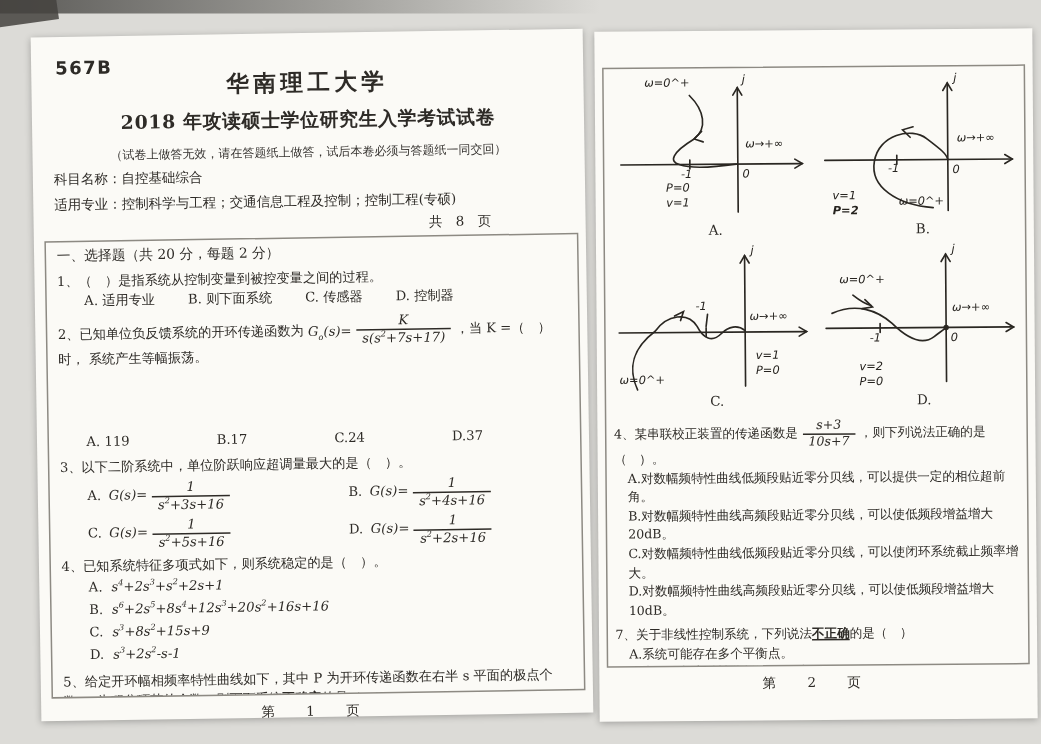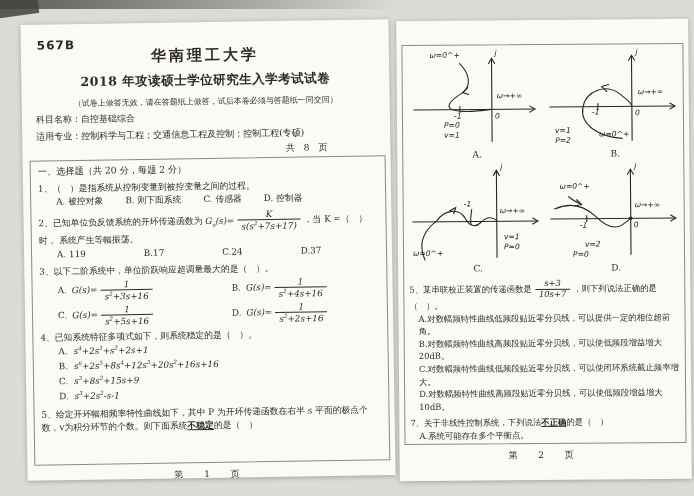--- a/index.html
+++ b/index.html
@@ -36,21 +36,21 @@
   .qbox{
     border:1px solid #8d8a83;margin:2px 5px 0 7px;height:300px;
     padding:3px 7px 0 7px;font-size:8.8px;line-height:1.5;position:relative;
     overflow:hidden;
   }
   .section{font-size:9.2px;}
   .q{margin-top:4px;}
   .opts-row{display:flex;padding-left:18px;}
   .opts-row span{white-space:nowrap;}
   .q1-opts span{margin-right:22px;}
-  .q2-opts span{margin-right:58px;}
+  .q2-opts span{margin-right:58px;margin-top:41px;}
   .frac{display:inline-block;vertical-align:middle;text-align:center;
         line-height:1.15;margin:0 3px;}
   .frac .num{display:block;border-bottom:1px solid #2e2b27;padding:0 4px;}
   .frac .den{display:block;padding:0 4px;}
   .mathit{font-style:italic;}
   sup{font-size:.62em;}
   sub{font-size:.62em;}
   .q3grid{display:grid;grid-template-columns:174px 1fr;row-gap:3px;
           padding-left:18px;margin-top:2px;}
   .q3cell{display:flex;align-items:center;}
@@ -95,21 +95,21 @@
     <div class="info">科目名称：自控基础综合</div>
     <div class="info">适用专业：控制科学与工程；交通信息工程及控制；控制工程(专硕)</div>
     <div class="pages-total">共 8 页</div>
 
     <div class="qbox">
       <div class="section">一、选择题（共 20 分，每题 2 分）</div>
 
       <div class="q">
         <div>1、（　）是指系统从控制变量到被控变量之间的过程。</div>
         <div class="opts-row q1-opts">
-          <span>A. 被控对象</span>
+          <span>A. 适用专业</span>
           <span>B. 则下面系统</span>
           <span>C. 传感器</span>
           <span>D. 控制器</span>
         </div>
       </div>
 
       <div class="q">
         <div>
           <span>2、已知单位负反馈系统的开环传递函数为</span>
           <span class="mathit">G<sub>o</sub>(s)=</span><span class="frac"><span class="num mathit">K</span><span class="den mathit">s(s<sup>2</sup>+7s+17)</span></span><span>，当 K =（　）时，</span>
@@ -217,21 +217,21 @@
               <path d="M76 88 C52 86 34 74 37 57 C40 39 62 34 72 42 C81 49 85 52 86 56"></path>
               <path d="M63 34 L56 36 L61 41"></path>
             </g>
           </svg>
           <span class="lbl" style="left:90px;top:-2px;">j</span>
           <span class="lbl" style="left:92px;top:38px;">ω→+∞</span>
           <span class="lbl" style="left:53px;top:80px;">ω=0^+</span>
           <span class="lbl" style="left:46px;top:58px;">-1</span>
           <span class="lbl" style="left:89px;top:59px;">0</span>
           <span class="lbl" style="left:9px;top:76px;">v=1</span>
-          <span class="lbl" style="left:9px;top:86px;">P=2</span>
+          <span class="lbl" style="left:9px;top:86px;font-weight:bold;">P=2</span>
           <span class="cap">B.</span>
         </div>
 
         <div class="plot">
           <svg width="138" height="98" viewBox="0 0 138 98">
             <g stroke="#2a2722" stroke-width="1.1" fill="none" stroke-linecap="round">
               <path d="M4 56 H129"></path>
                 <path d="M124 53 L129 56 L124 59"></path>
               <path d="M88 5 V92"></path>
                 <path d="M85 10 L88 5 L91 10"></path>
@@ -262,29 +262,29 @@
               <path d="M22 32 C27 36 30 38 34 39"></path>
                 <path d="M30 35 L35 40 L28 41"></path>
               <circle cx="84" cy="54" r="1.8" fill="#2a2722" stroke="none"></circle>
             </g>
           </svg>
           <span class="lbl" style="left:88px;top:-2px;">j</span>
           <span class="lbl" style="left:13px;top:18px;">ω=0^+</span>
           <span class="lbl" style="left:88px;top:37px;">ω→+∞</span>
           <span class="lbl" style="left:33px;top:57px;">-1</span>
           <span class="lbl" style="left:87px;top:57px;">0</span>
-          <span class="lbl" style="left:38px;top:76px;">v=2</span>
+          <span class="lbl" style="left:26px;top:76px;">v=2</span>
           <span class="lbl" style="left:26px;top:86px;">P=0</span>
           <span class="cap">D.</span>
         </div>
       </div>
 
       <div class="p2q">
         <div>
-          <span>5、某串联校正装置的传递函数是</span><span class="frac"><span class="num mathit">s+3</span><span class="den mathit">10s+7</span></span><span>，则下列说法正确的是（　）。</span>
+          <span>4、某串联校正装置的传递函数是</span><span class="frac"><span class="num mathit">s+3</span><span class="den mathit">10s+7</span></span><span>，则下列说法正确的是（　）。</span>
         </div>
         <div class="p2opts">
           <div>A.对数幅频特性曲线低频段贴近零分贝线，可以提供一定的相位超前角。</div>
           <div>B.对数幅频特性曲线高频段贴近零分贝线，可以使低频段增益增大 20dB。</div>
           <div>C.对数幅频特性曲线低频段贴近零分贝线，可以使闭环系统截止频率增大。</div>
           <div>D.对数幅频特性曲线高频段贴近零分贝线，可以使低频段增益增大 10dB。</div>
         </div>
       </div>
 
       <div class="p2q">

